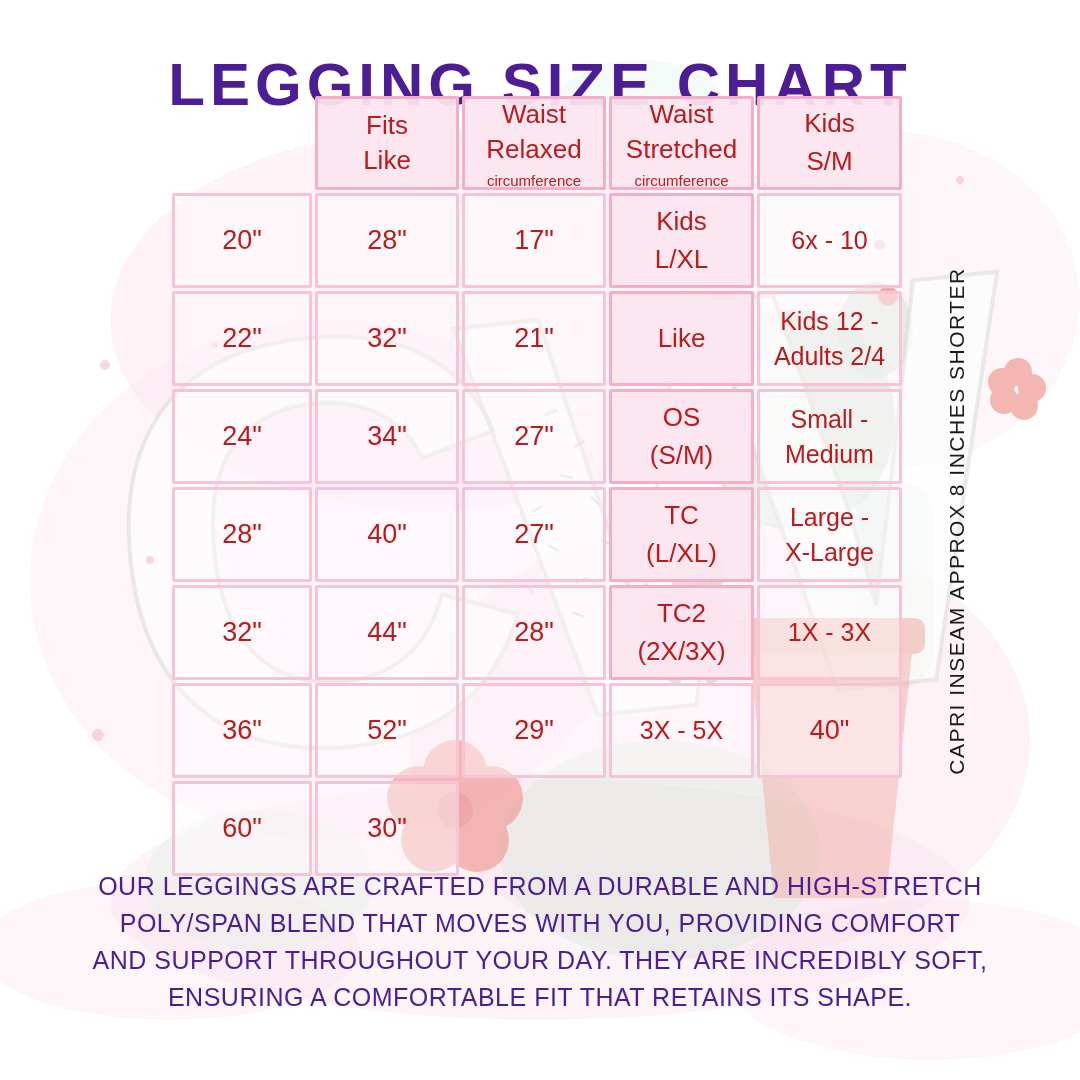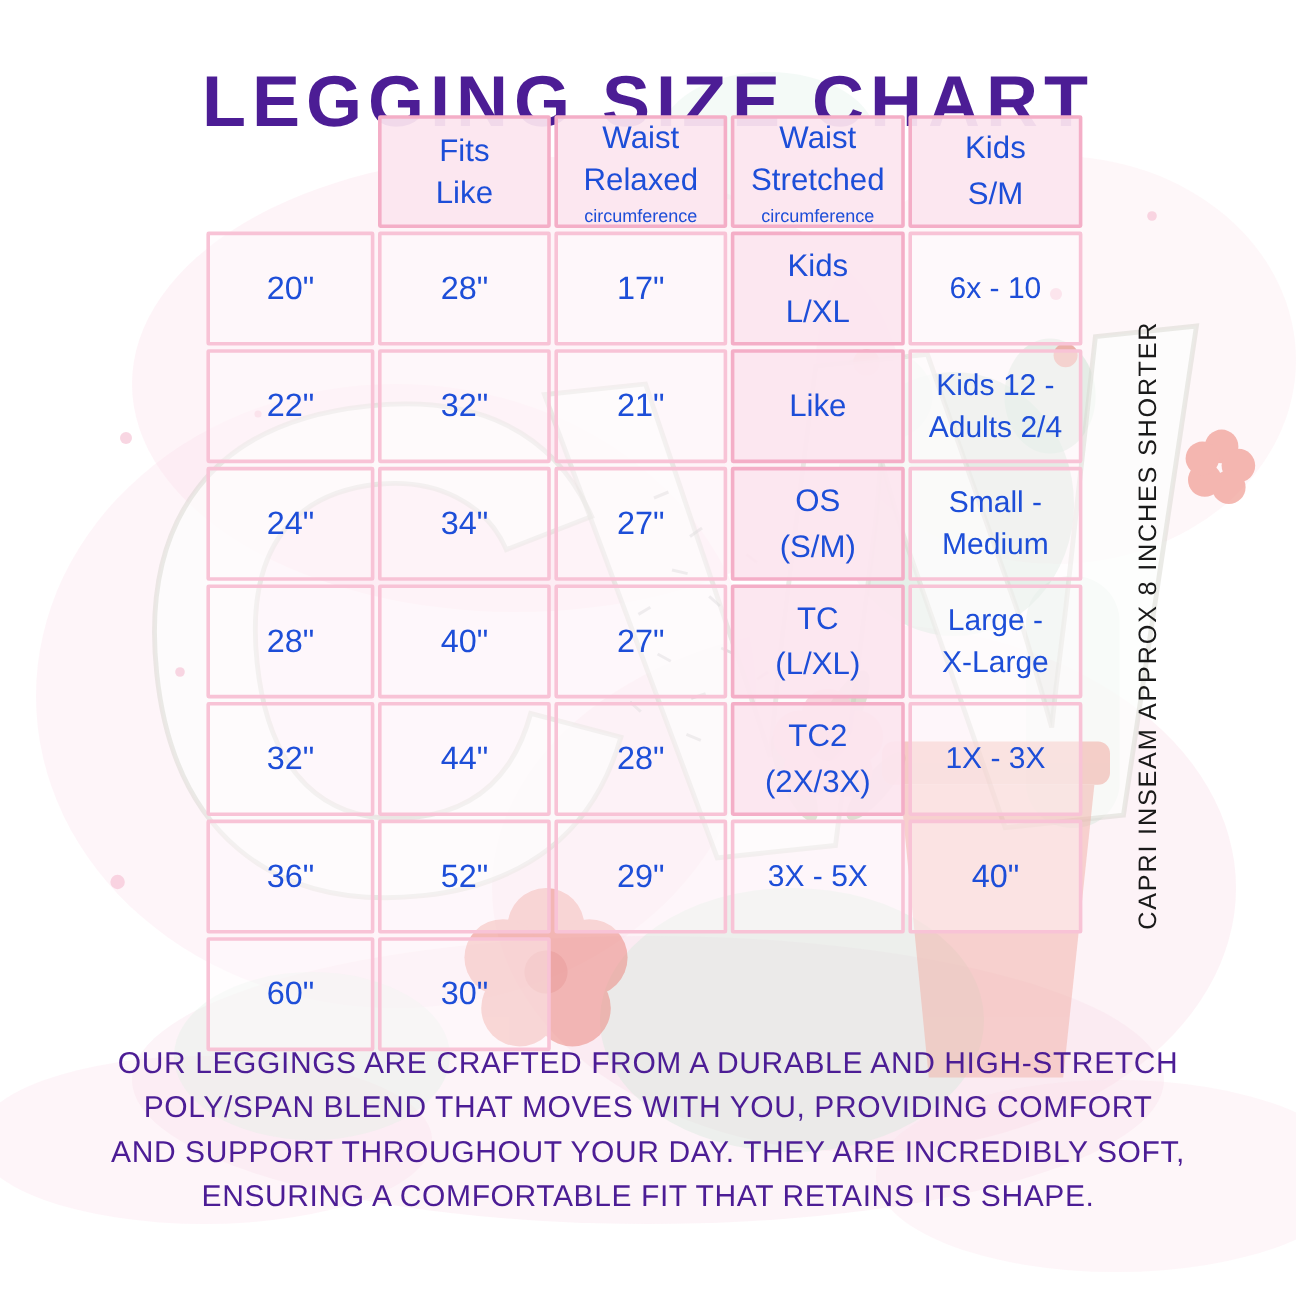--- a/index.html
+++ b/index.html
@@ -20,21 +20,21 @@
     position:absolute;left:172px;top:96px;z-index:2;
     display:grid;
     grid-template-columns:140px 144px 144px 145px 145px;
     grid-template-rows:94px repeat(7,95px);
     gap:3px;
   }
   .cell{
     border:3px solid #f8c3d6;border-radius:2px;
     display:flex;flex-direction:column;align-items:center;justify-content:center;
     text-align:center;white-space:pre-line;padding:2px;box-sizing:border-box;
-    color:#1d4ed8;
+    color:#b91c1c;
   }
   .cell.corner{border:none;background:transparent;}
   .cell.head,.cell.rowlabel{
     background:rgba(252,230,239,0.94);border-color:#f4aec7;
   }
   .cell.data{background:rgba(255,250,252,0.45);}
   .h-main{font-size:26px;line-height:1.35;}
   .h-sub{font-size:15px;line-height:1.1;margin-top:6px;}
   .rowlabel{font-size:26px;line-height:1.45;}
   .data{font-size:27px;line-height:1.4;}

